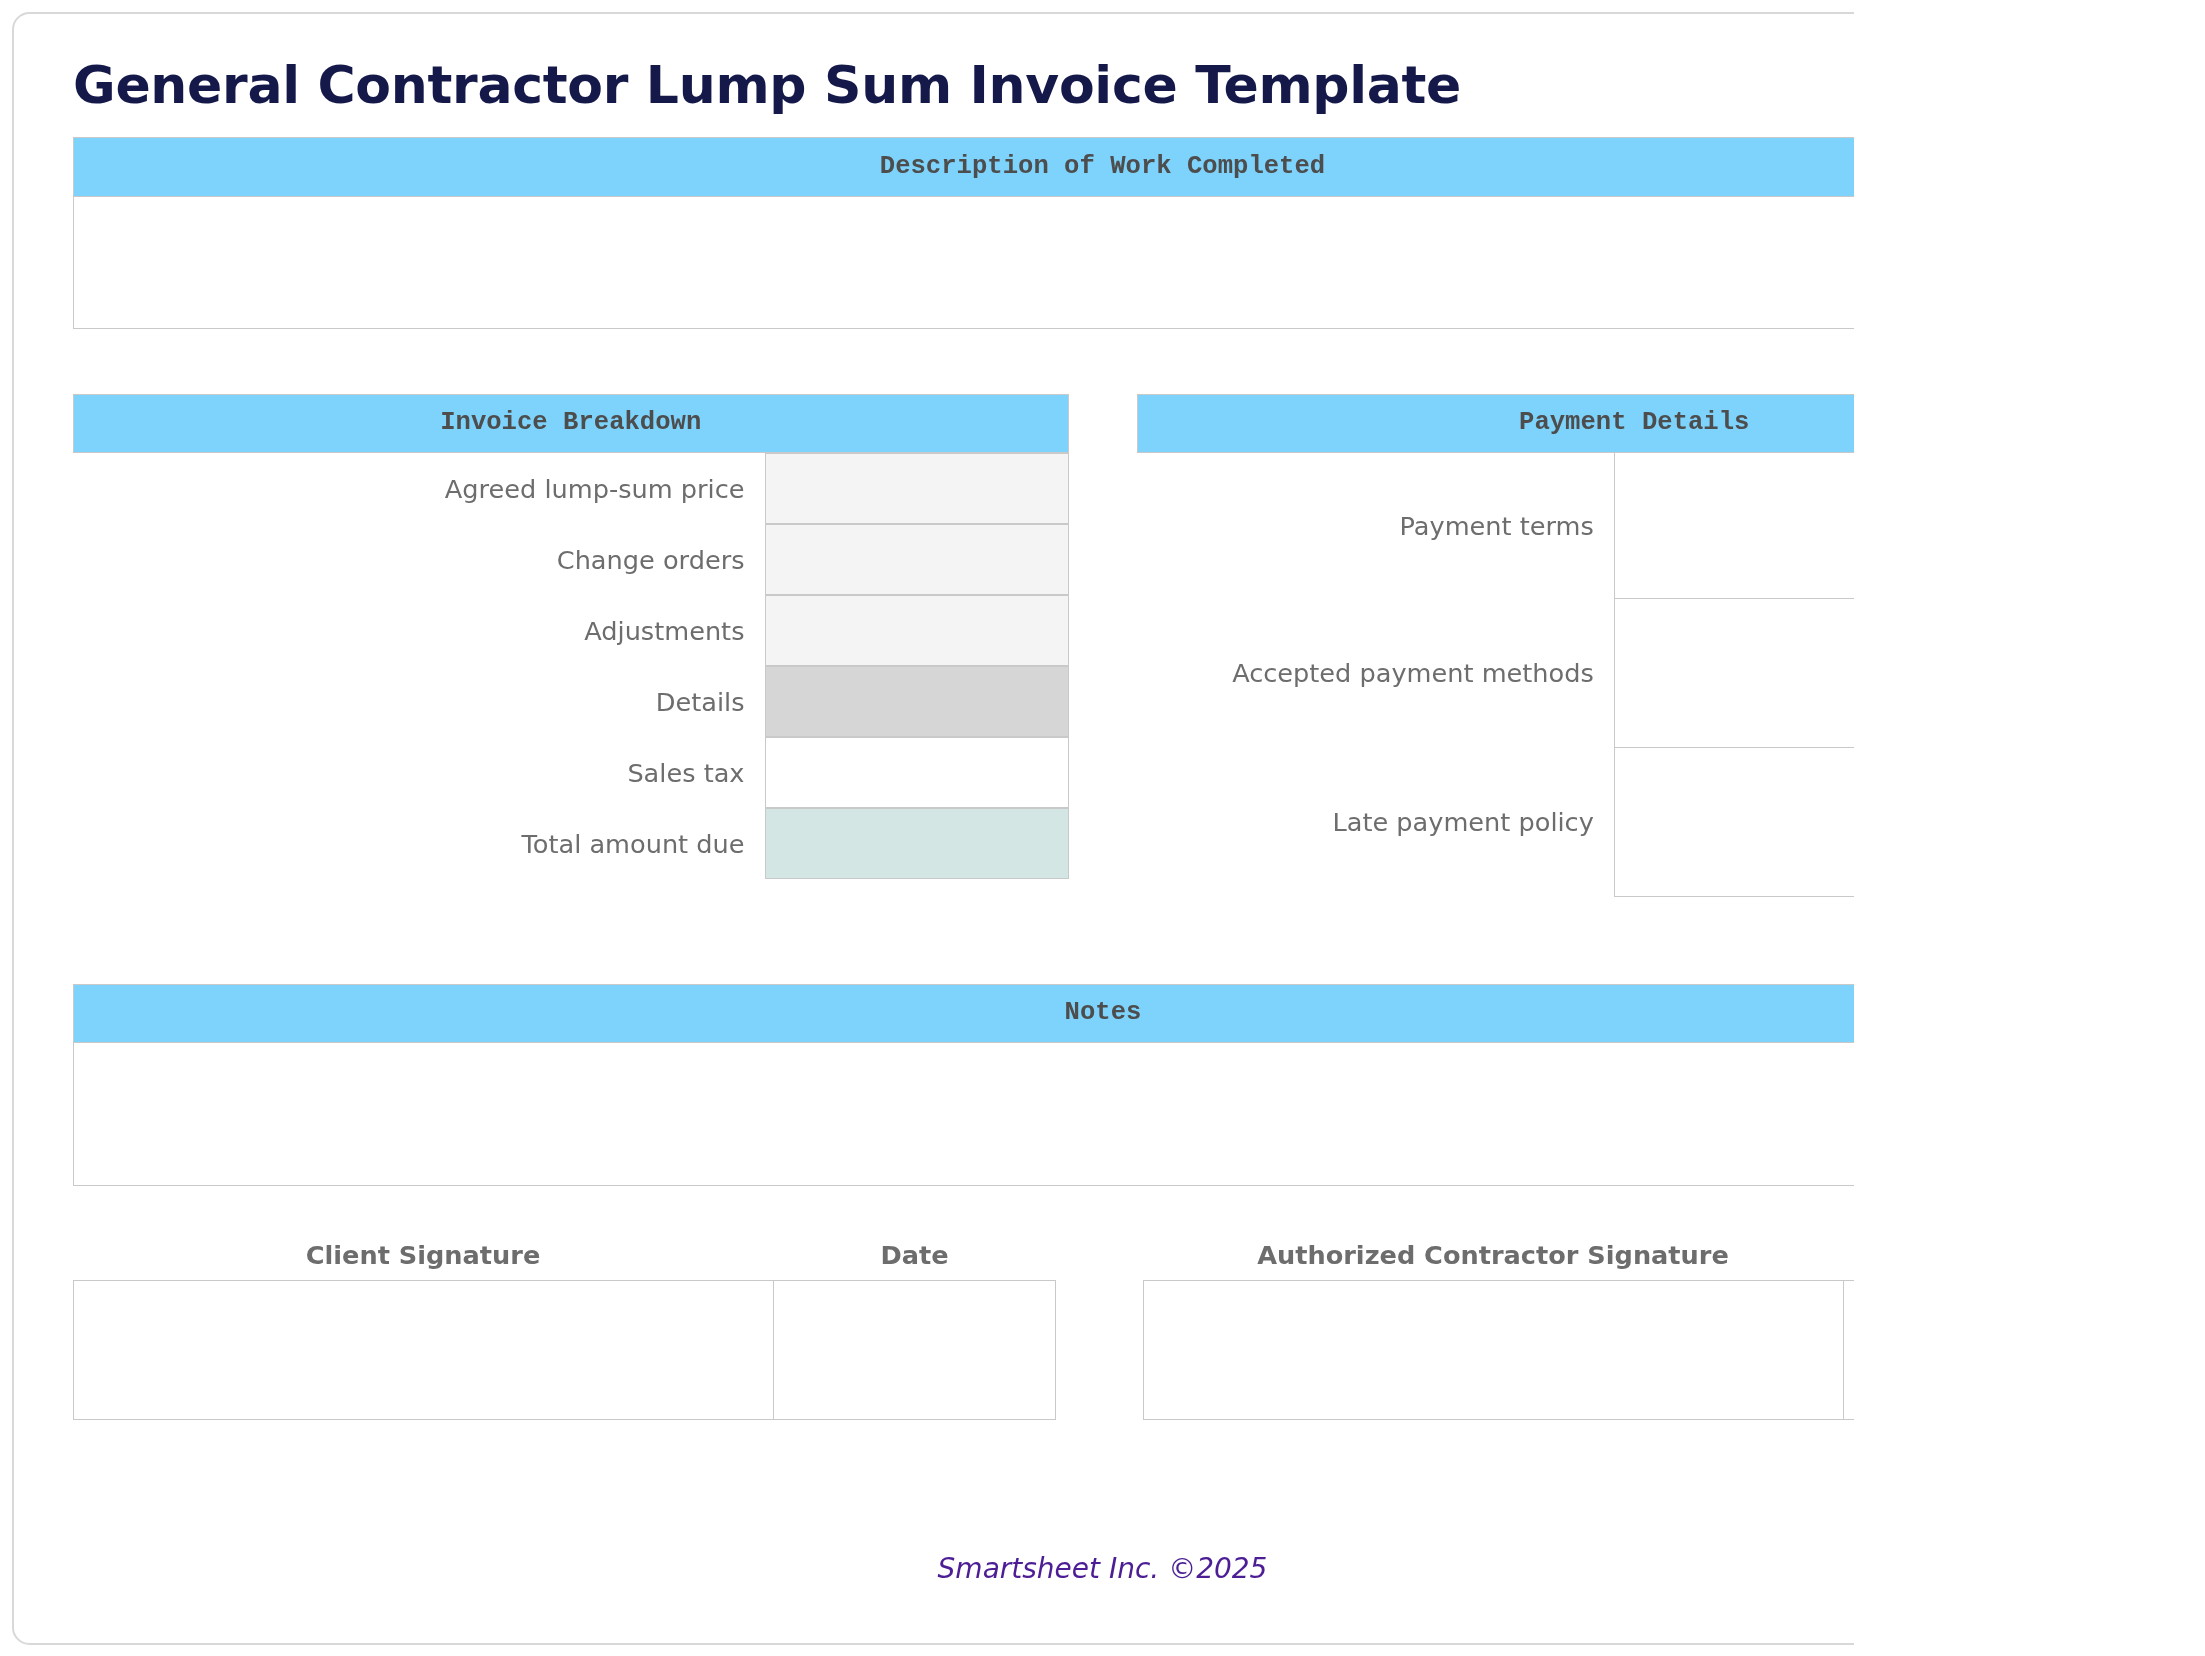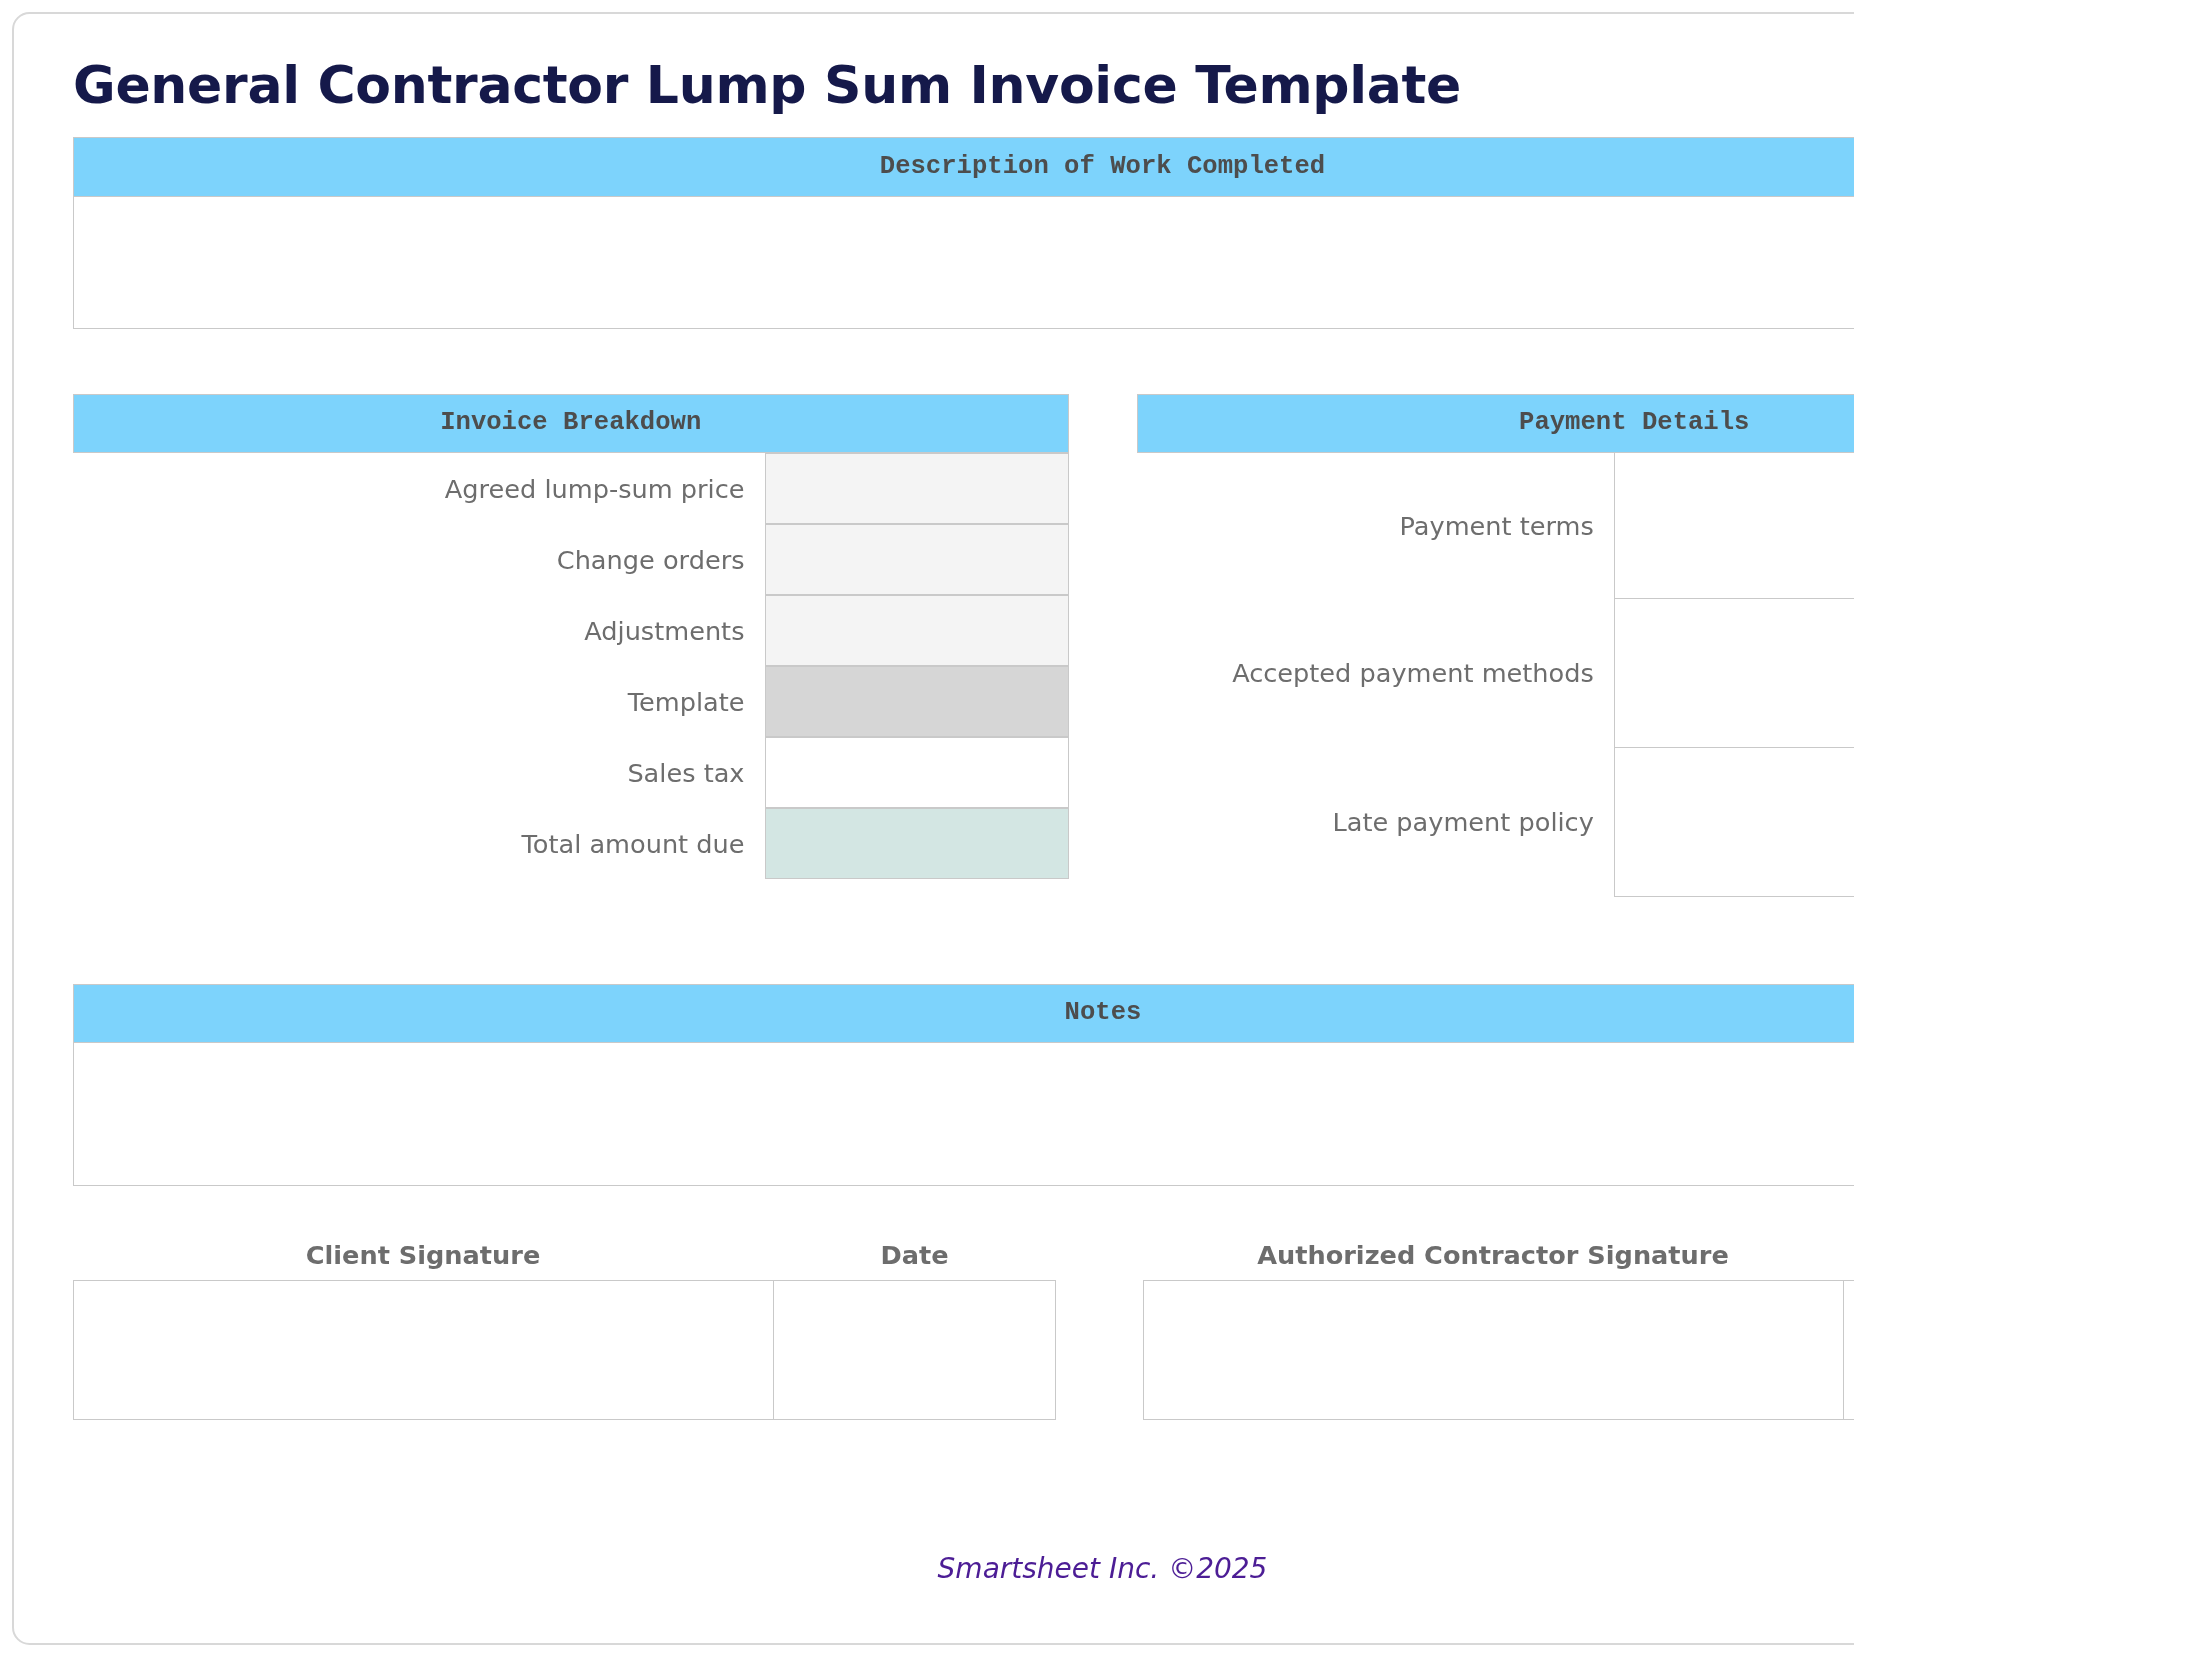--- a/index.html
+++ b/index.html
@@ -203,21 +203,21 @@
               <div class="blabel">Change orders</div>
               <div class="bcell"></div>
             </div>
 
             <div class="brow">
               <div class="blabel">Adjustments</div>
               <div class="bcell"></div>
             </div>
 
             <div class="brow">
-              <div class="blabel">Template</div>
+              <div class="blabel">Details</div>
               <div class="bcell subtotal"></div>
             </div>
 
             <div class="brow">
               <div class="blabel">Sales tax</div>
               <div class="bcell plain"></div>
             </div>
 
             <div class="brow">
               <div class="blabel">Total amount due</div>

